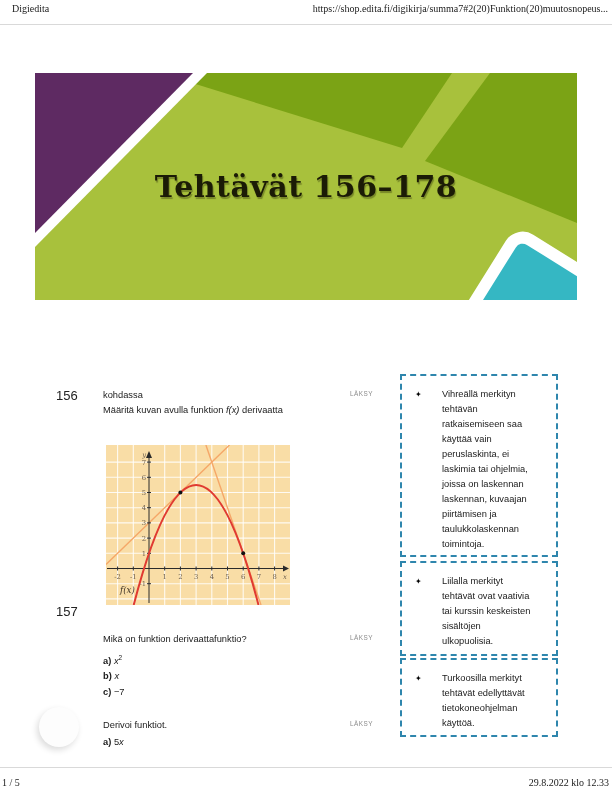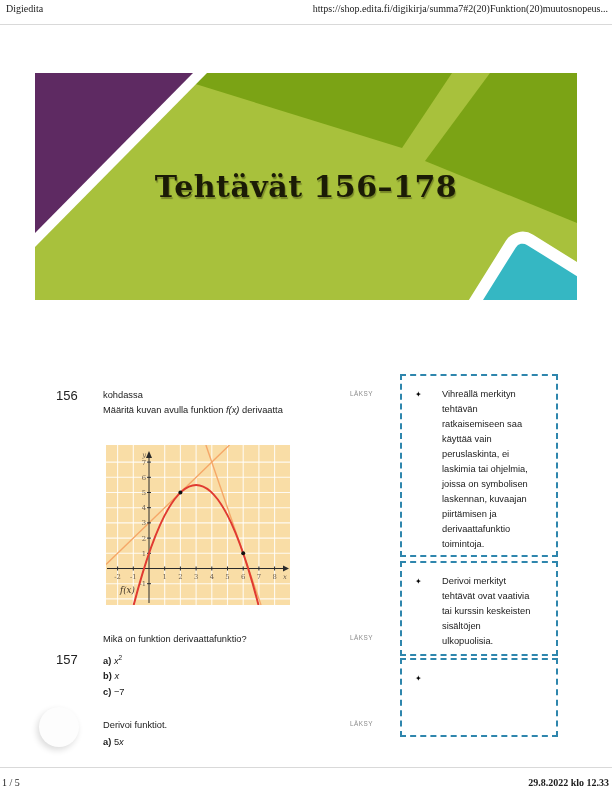--- a/index.html
+++ b/index.html
@@ -1,24 +1,24 @@
 <!DOCTYPE html>
 <html><head>
 <meta charset="utf-8">
 <style>
   html,body{margin:0;padding:0;background:#fff;}
   #page{position:relative;width:612px;height:792px;background:#ffffff;overflow:hidden;
         font-family:"Liberation Sans",sans-serif;color:#1a1a1a;}
   .serif{font-family:"Liberation Serif",serif;}
 
   
-  .hdr-app{position:absolute;left:6px;top:3px;font-size:10px;}
+  .hdr-app{position:absolute;left:12px;top:3px;font-size:10px;}
   .hdr-url{position:absolute;right:4px;top:3px;font-size:10px;}
   .ftr-page{position:absolute;left:2px;top:777px;font-size:10px;}
-  .ftr-date{position:absolute;right:3px;top:777px;font-size:10px;font-weight:bold;}
+  .ftr-date{position:absolute;right:3px;top:777px;font-size:10px;}
   .hairline{position:absolute;left:0;width:612px;height:0;border-top:1px solid #d9d9d9;}
 
   
   #banner{position:absolute;left:35px;top:73px;width:542px;height:227px;background:#a8c13c;overflow:hidden;}
   #banner svg{position:absolute;left:0;top:0;}
   #banner-title{position:absolute;inset:0;display:flex;align-items:center;justify-content:center;
     font-family:"DejaVu Serif",serif;font-weight:700;font-size:30px;color:#1b1b06;
     text-shadow:1px 2px 1px rgba(30,30,0,0.35);letter-spacing:0.5px;}
 
   
@@ -153,21 +153,21 @@
       <text x="40" y="65.1" text-anchor="end">4</text>
       <text x="40" y="49.9" text-anchor="end">5</text>
       <text x="40" y="34.7" text-anchor="end">6</text>
       <text x="40" y="19.5" text-anchor="end">7</text>
       <text x="177" y="134" font-style="italic">x</text>
       <text x="40" y="12" text-anchor="end" font-style="italic">y</text>
       <text x="14" y="148" font-style="italic" font-size="8.6" fill="#3f3428">f(x)</text>
     </g>
   </svg>
 
-  <div class="task-num" style="top:652px">157</div>
+  <div class="task-num" style="top:604px">157</div>
   <div class="task-text" style="top:632px">Mikä on funktion derivaattafunktio?</div>
   <div class="task-text answers" style="top:650px">
     <div><span class="blabel">a)</span> <span class="math">x</span><sup>2</sup></div>
     <div><span class="blabel">b)</span> <span class="math">x</span></div>
     <div><span class="blabel">c)</span> <span>−7</span></div>
   </div>
   <div class="tag" style="top:634px">LÄKSY</div>
 
   <div id="num-circle"></div>
   <div class="task-text" style="top:718px">Derivoi funktiot.</div>
@@ -176,37 +176,43 @@
 
   <div class="side-box" id="side-box-1">
     <div class="side-bullet">✦</div>
     <div class="side-lines">
         <div>Vihreällä merkityn</div>
         <div>tehtävän</div>
         <div>ratkaisemiseen saa</div>
         <div>käyttää vain</div>
         <div>peruslaskinta, ei</div>
         <div>laskimia tai ohjelmia,</div>
-        <div>joissa on symbolisen</div>
+        <div>joissa on laskennan</div>
         <div>laskennan, kuvaajan</div>
         <div>piirtämisen ja</div>
-        <div>derivaattafunktio</div>
+        <div>taulukkolaskennan</div>
         <div>toimintoja.</div>
       </div>
   </div>
   <div class="side-box" id="side-box-2">
     <div class="side-bullet">✦</div>
     <div class="side-lines">
-        <div>Derivoi merkityt</div>
+        <div>Liilalla merkityt</div>
         <div>tehtävät ovat vaativia</div>
         <div>tai kurssin keskeisten</div>
         <div>sisältöjen</div>
         <div>ulkopuolisia.</div>
       </div>
   </div>
   <div class="side-box" id="side-box-3">
     <div class="side-bullet">✦</div>
+    <div class="side-lines">
+        <div>Turkoosilla merkityt</div>
+        <div>tehtävät edellyttävät</div>
+        <div>tietokoneohjelman</div>
+        <div>käyttöä.</div>
+      </div>
   </div>
 
   <div class="ftr-page serif">1 / 5</div>
   <div class="ftr-date serif">29.8.2022 klo 12.33</div>
 
 </div>
 
 </body></html>

